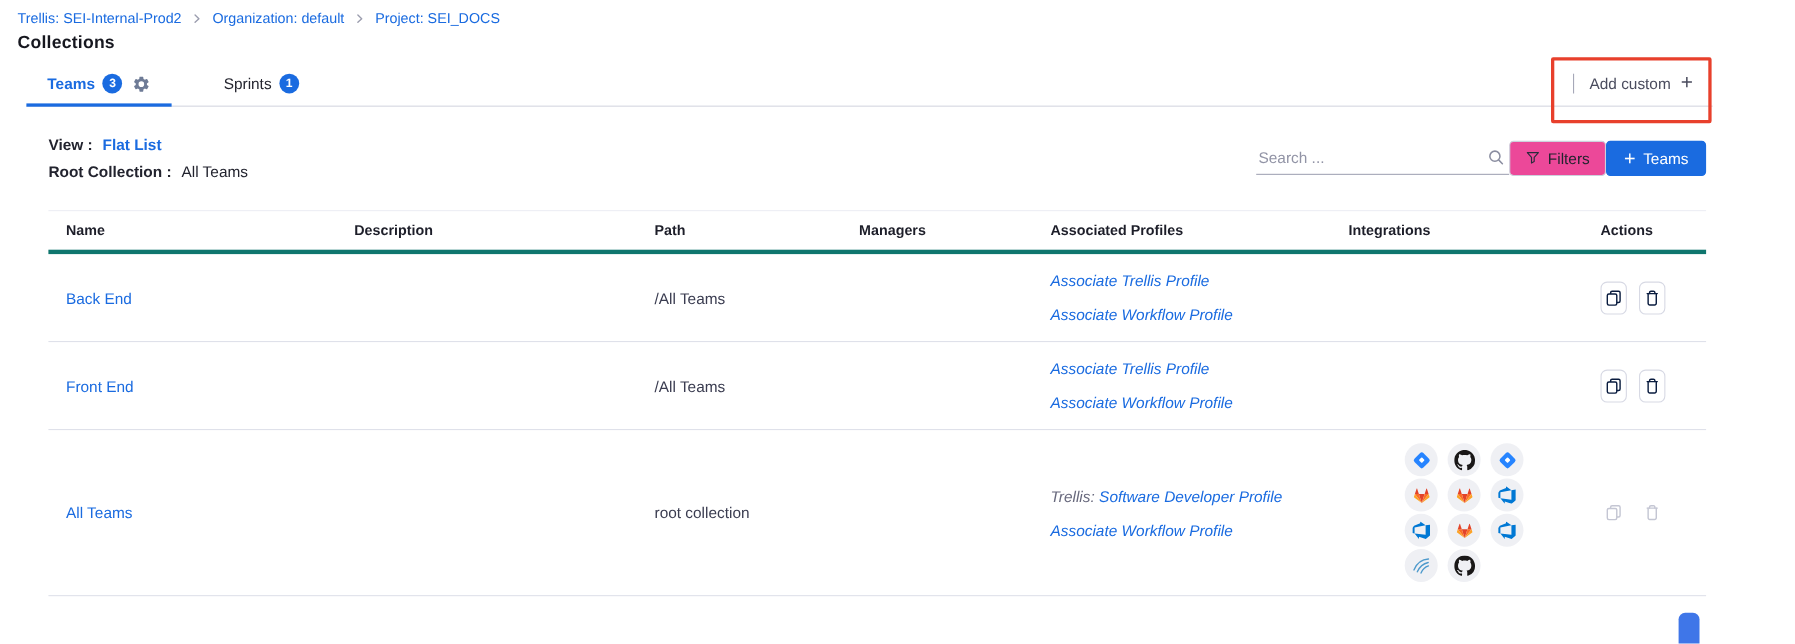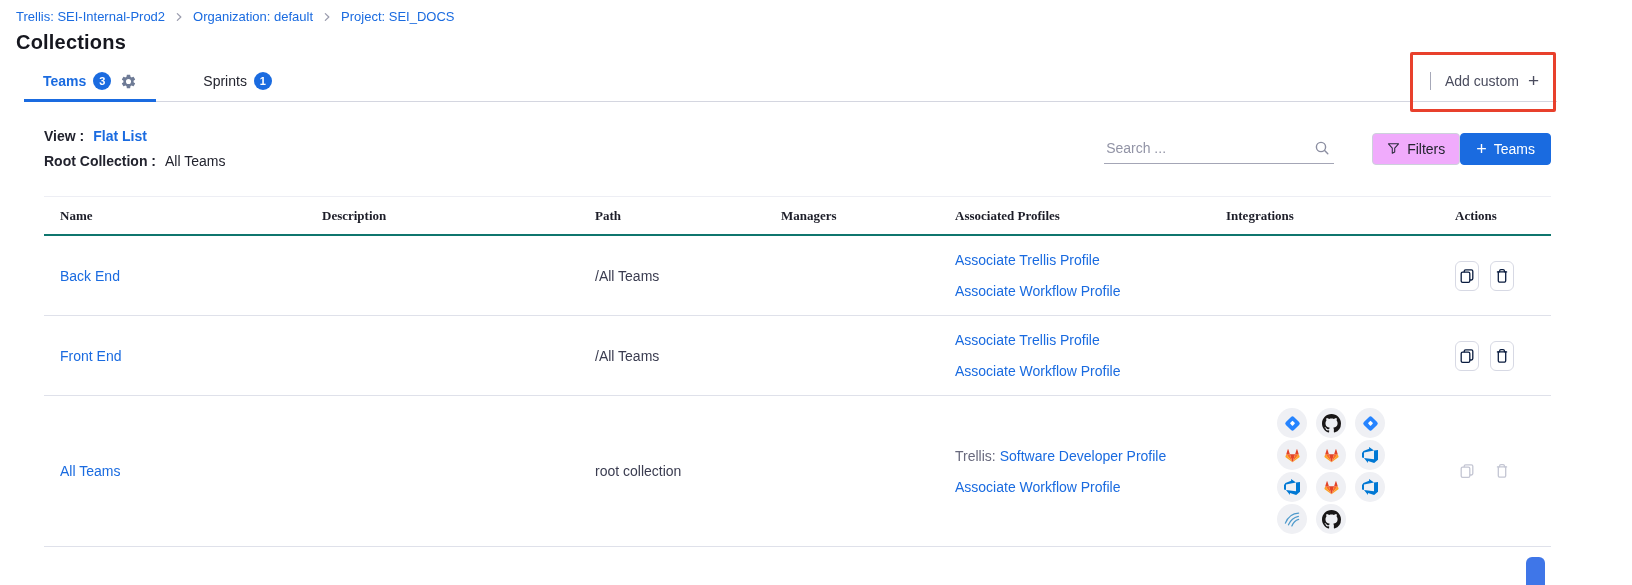--- a/index.html
+++ b/index.html
@@ -7,21 +7,21 @@
   body {
     width:1632px; height:585px; overflow:hidden; position:relative;
     font-family:"Liberation Sans", sans-serif;
     color:#1c1d28;
     -webkit-font-smoothing:antialiased;
   }
   .topbar { padding:9px 16px 0 16px; }
   .breadcrumb { display:flex; align-items:center; gap:9px; font-size:13px; }
   .breadcrumb a { color:var(--accent); text-decoration:none; cursor:pointer; }
   .crumb-sep { display:inline-flex; margin-top:1px; }
-  .page-title { margin-top:7px; font-size:20px; font-weight:700; color:#16171f; letter-spacing:.2px; }
+  .page-title { margin-top:7px; font-size:16px; font-weight:700; color:#16171f; letter-spacing:.2px; }
 
   
   .tabbar {
     margin:7px 75px 0 24px; height:41px;
     display:flex; align-items:center;
     border-bottom:1px solid #d4d6e0; position:relative;
   }
   .tab { position:relative; height:100%; display:flex; align-items:center; gap:7px;
          padding:0 19px; margin-right:28px; cursor:pointer; font-size:14px; color:#24252f; }
   .tab.active { color:var(--accent); font-weight:600; }
@@ -48,36 +48,36 @@
   .view-link { color:var(--accent); font-weight:600; text-decoration:none; cursor:pointer; }
   .root-value { color:#22232e; font-weight:500; }
   .ctrl-right { display:flex; align-items:center; gap:0; }
   .search-wrap { position:relative; width:230px; }
   .search-wrap input { width:100%; border:none; border-bottom:1px solid #a4a6b6; outline:none;
                        font-family:inherit; font-size:14px; padding:6px 26px 7px 2px; color:#33343f; background:transparent; }
   .search-wrap input::placeholder { color:#9294a6; }
   .search-icon { position:absolute; right:4px; top:6px; display:inline-flex; }
   .btn { font-family:inherit; font-size:14px; height:32px; border-radius:4px; display:flex;
          align-items:center; cursor:pointer; }
-  .btn-filters { background:#f0abfc; border:1px solid #cdd0dc; color:#23242f; gap:7px; padding:0 14px;margin-left:38px; }
+  .btn-filters { background:#ec4899; border:1px solid #cdd0dc; color:#23242f; gap:7px; padding:0 14px; }
   .btn-primary { background:var(--accent); border:1px solid var(--accent); color:#fff; gap:7px; padding:0 15px; }
   .btn-primary .plus { font-size:18px; font-weight:400; line-height:14px; }
 
   
   .table { margin-top:27px; }
   .thead, .trow { display:grid; grid-template-columns:278px 273px 186px 174px 271px 229px 73px; }
-  .thead { height:40px; align-items:center; border-top:1px solid #edeef4; border-bottom:2px solid #0f766e;font-family:Liberation Serif, serif; }
+  .thead { height:40px; align-items:center; border-top:1px solid #edeef4; border-bottom:4px solid #0f766e; }
   .th { font-size:13px; font-weight:700; color:#1d1e29; }
   .th.name-h { padding-left:16px; }
   .trow { min-height:79px; border-bottom:1px solid #dfe1ea; align-items:center; }
   .cell { display:flex; align-items:center; font-size:14px; color:#3a3c50; }
   .name-cell { padding-left:16px; }
   a.link { color:var(--accent); text-decoration:none; cursor:pointer; }
   .profiles { flex-direction:column; align-items:flex-start; justify-content:center; gap:11px; padding:14px 0; }
-  .profile-line { line-height:20px; }
+  .profile-line { line-height:20px;font-style:italic; }
   .profile-prefix { color:#68697d; margin-right:4px; }
   .integrations { padding-left:51px; }
   .integ-grid { display:grid; grid-template-columns:repeat(3, 30px); gap:2px 9px; padding:12px 0; }
   .integration-icon { width:30px; height:30px; border-radius:50%; background:#eff0f4;
                       display:flex; align-items:center; justify-content:center; }
   .actions { justify-content:flex-end; gap:11px; padding-right:14px; }
   .action-btn { width:30px; height:30px; border:1px solid #d7d9e4; background:#fff; border-radius:6px;
                 display:flex; align-items:center; justify-content:center; cursor:pointer; color:#0a1c3f; }
   .trow.disabled .action-btn { border-color:transparent; color:#c4c6d3; cursor:default; }
 

